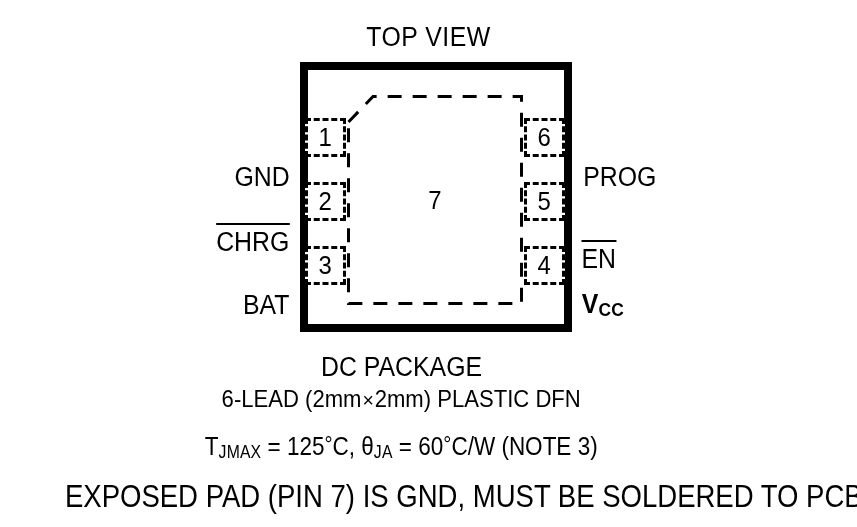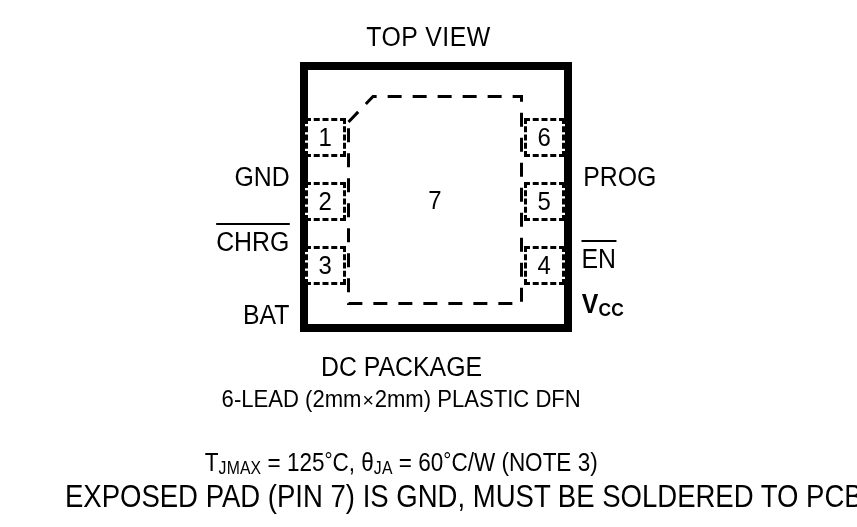--- a/index.html
+++ b/index.html
@@ -137,21 +137,21 @@
     white-space: nowrap;
   }
   .caption > span { display: inline-block; }
 
   #caption-package-name  { top: 352px; font-size: 27px; }
   #caption-package-name > span  { transform: scaleX(0.92); }
 
   #caption-package-desc  { top: 385px; font-size: 24px; }
   #caption-package-desc > span  { transform: scaleX(0.92); }
 
-  #caption-thermal       { top: 448px; font-size: 25px; }
+  #caption-thermal       { top: 432px; font-size: 25px; }
   #caption-thermal > span       { transform: scaleX(0.90); }
 
   #caption-exposed-pad   { top: 478px; font-size: 32px; }
   #caption-exposed-pad > span   { transform: scaleX(0.86); }
 
   .times { font-size: 0.88em; padding: 0 1px; }
   .deg { font-size: 0.9em; vertical-align: 0.12em; }
 </style>
 </head>
 <body>
@@ -192,21 +192,21 @@
 <div class="pin-label label-left row-1" style="top:118px;">
   <span class="pin-label-inner">GND</span>
 </div>
 
 <div class="pin-label label-left row-2" style="top:182px;">
   <span class="pin-label-inner">
     <span class="overbar">CHRG</span>
   </span>
 </div>
 
-<div class="pin-label label-left row-3" style="top:256px;">
+<div class="pin-label label-left row-3" style="top:246px;">
   <span class="pin-label-inner">BAT</span>
 </div>
 
 <div class="pin-label label-right row-1" style="top:118px;">
   <span class="pin-label-inner">PROG</span>
 </div>
 
 <div class="pin-label label-right row-2" style="top:199px;">
   <span class="pin-label-inner">
     <span class="overbar">EN</span>

